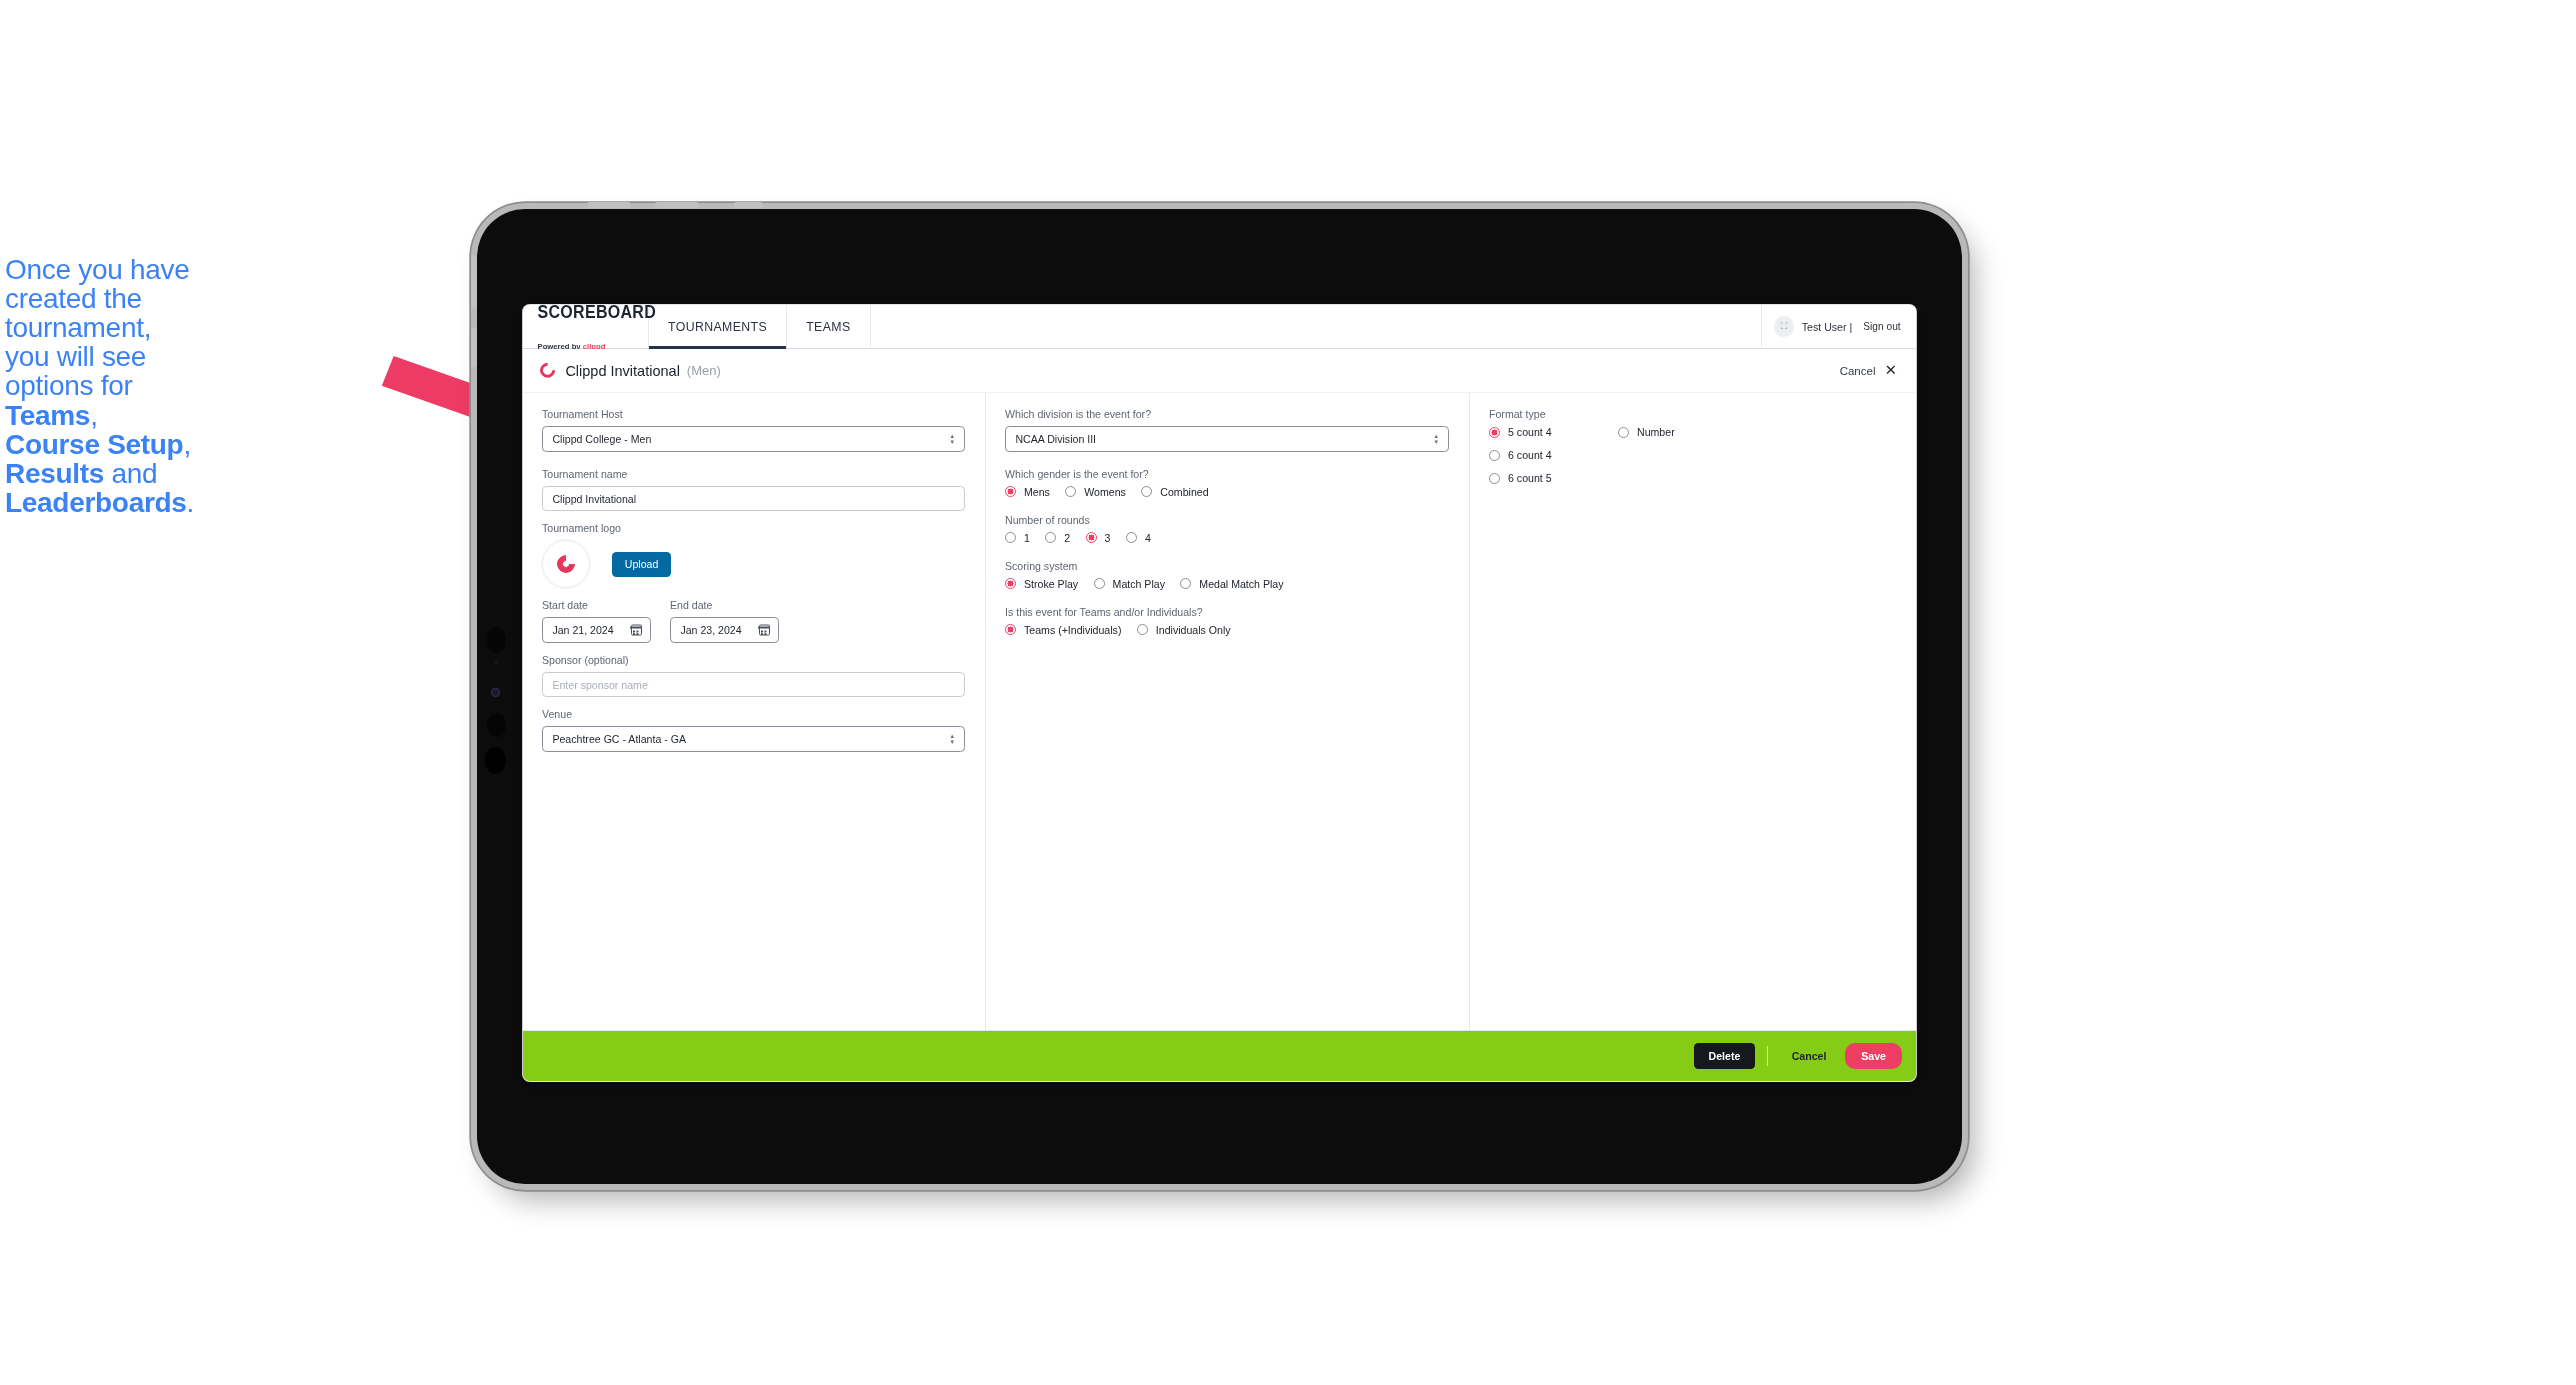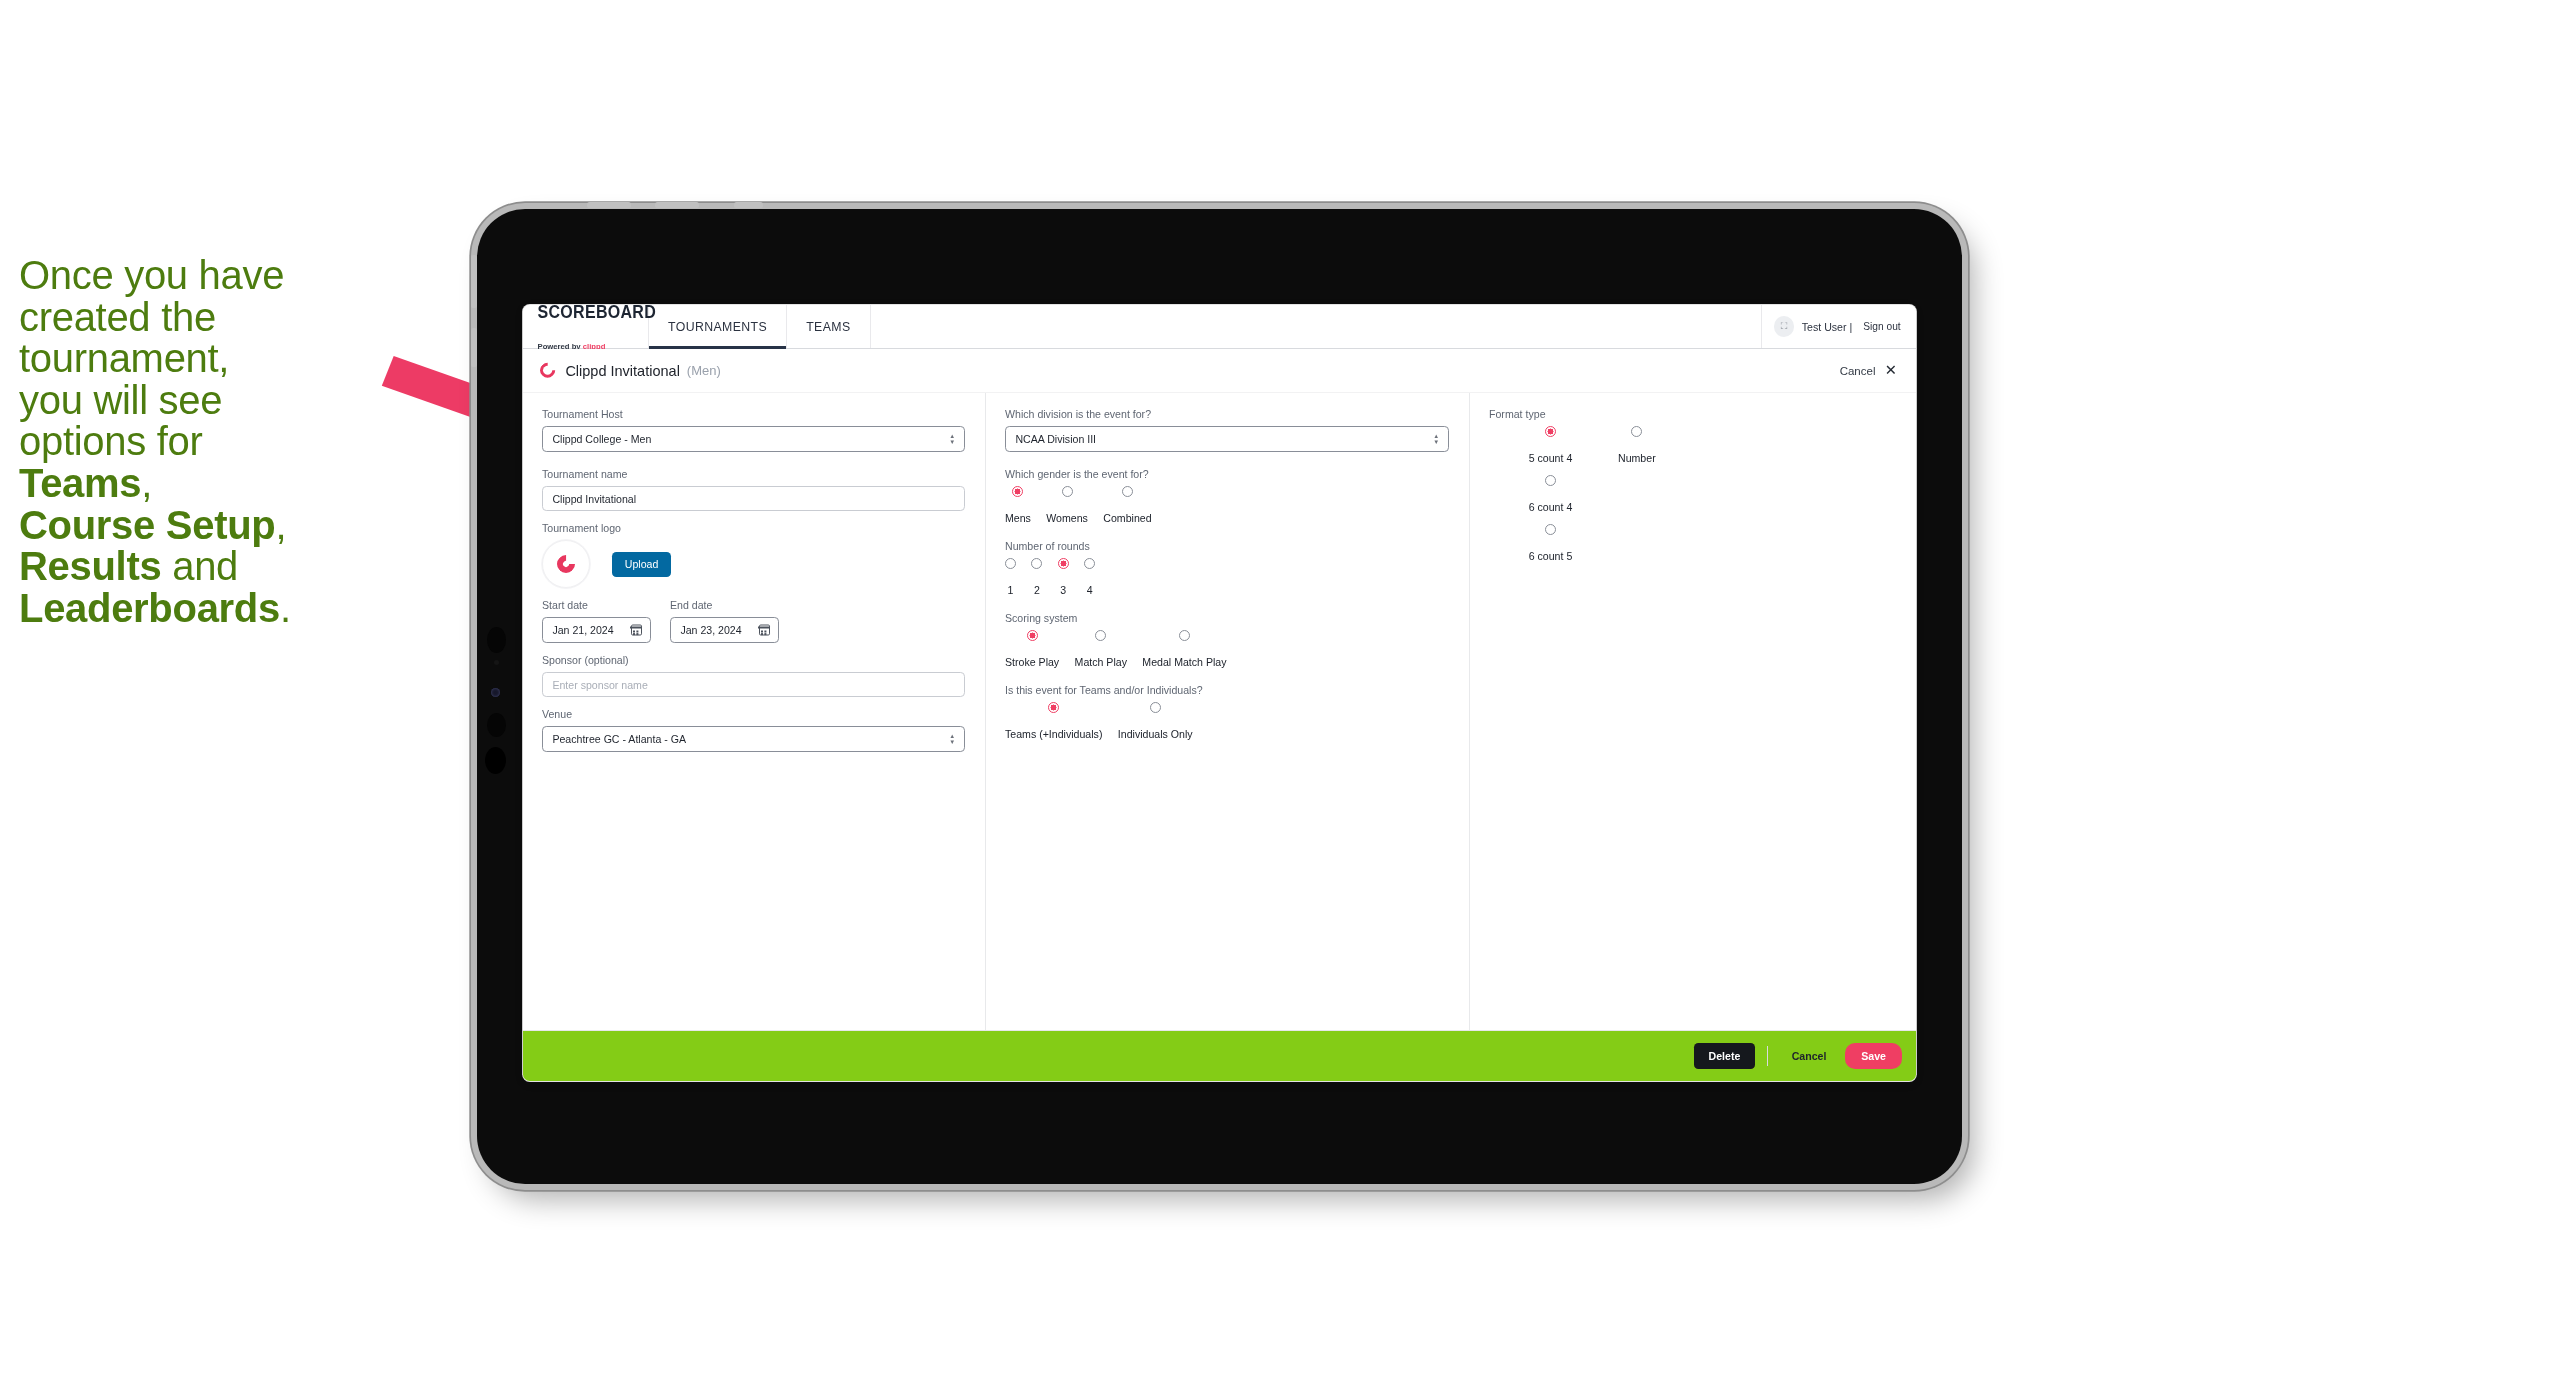--- a/index.html
+++ b/index.html
@@ -7,25 +7,25 @@
     width: 2576px; height: 1386px;
     background: #ffffff;
     font-family: "Liberation Sans", sans-serif;
     overflow: hidden;
   }
   #root { position: relative; width: 2576px; height: 1386px; }
 
   
   .annotation {
     position: absolute;
-    left: 19px; top: 255px;
+    left: 5px; top: 255px;
     width: 426px;
-    font-size: 40px;
+    font-size: 28px;
     line-height: 1.04;
-    color: #4d7c0f;
+    color: #3b82f6;
     font-family: "Liberation Sans", sans-serif;
     letter-spacing: -0.3px;
   }
   .annotation b { font-weight: 700; }
 
   .arrow-svg { position: absolute; left: 375px; top: 332px; width: 323px; height: 145px; }
 
   
   .tablet {
     position: absolute;
@@ -195,21 +195,21 @@
     background: #0369a1; color: #fff; font-size: 10.6px;
     padding: 6.8px 12.8px; border-radius: 4.3px; cursor: pointer;
   }
 
   
   .date-row { display: flex; gap: 19px; }
   .date-col { width: 109px; }
 
   
   .rgroup { display: flex; align-items: center; flex-wrap: wrap; gap: 0 9.4px; }
-  .ritem { display: flex; align-items: center; gap: 15px; cursor: pointer; margin-right: 6px; flex-direction: column; }
+  .ritem { display: flex; align-items: center; gap: 8px; cursor: pointer; margin-right: 6px; }
   .radio {
     width: 11px; height: 11px; border-radius: 50%;
     border: 1.1px solid #8a8f98; background: #fff;
     flex: 0 0 11px;
   }
   .radio.on {
     border-color: #ef3e63;
     background:
       radial-gradient(circle at 50% 50%, #ef3e63 0 2.9px, #fff 3.1px 100%);
   }

